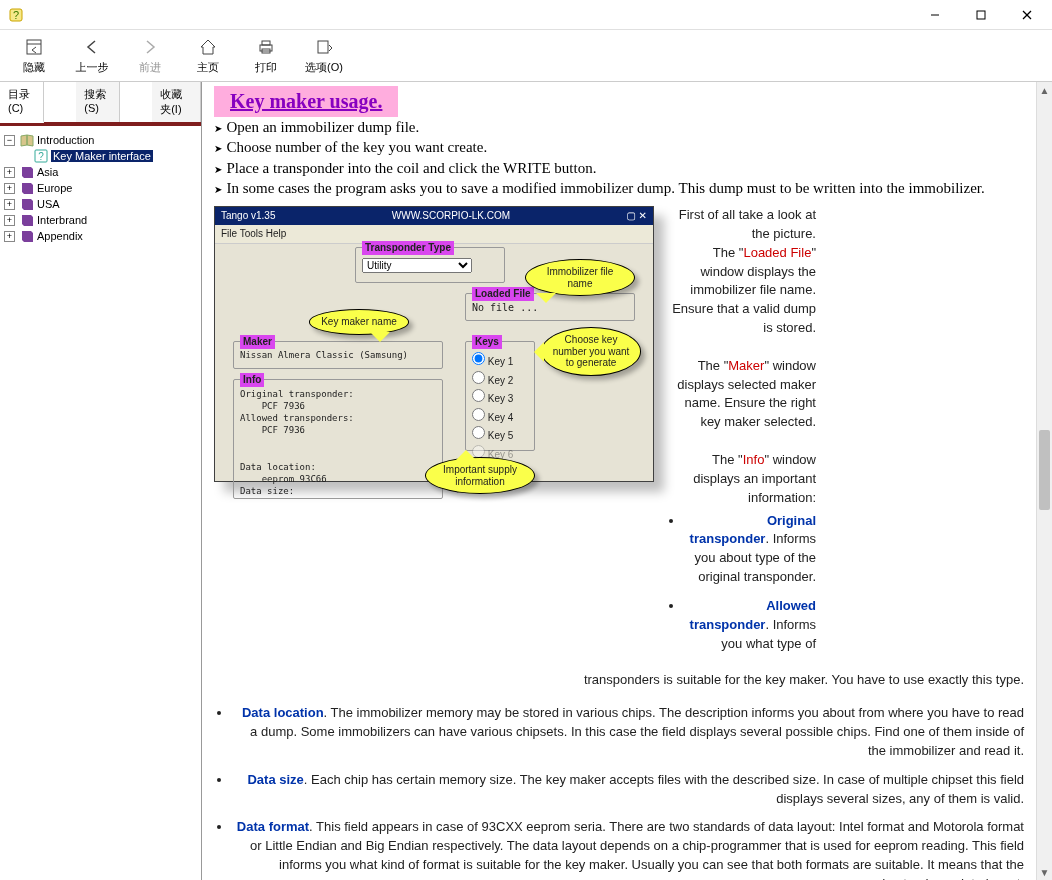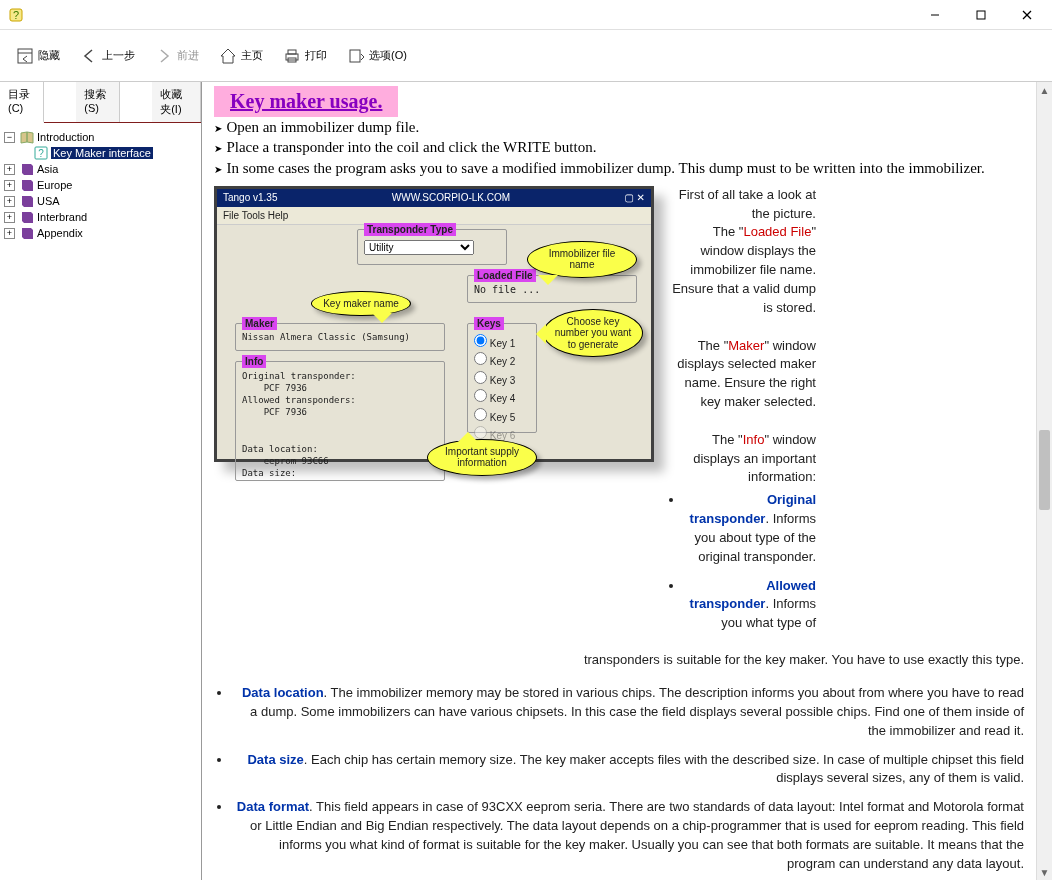--- a/index.html
+++ b/index.html
@@ -5,28 +5,28 @@
 * { margin: 0; padding: 0; box-sizing: border-box; }
 body { font-family: "Segoe UI", Tahoma, sans-serif; font-size: 12px; background: #fff; width: 1052px; height: 880px; overflow: hidden; position: relative; }
 
 .titlebar { height: 30px; background: #fff; display: flex; align-items: center; justify-content: space-between; padding: 0 2px 0 8px; border-bottom: 1px solid #e0e0e0; }
 .titlebar-left { display: flex; align-items: center; gap: 6px; }
 .titlebar-icon { width: 16px; height: 16px; display: inline-flex; align-items: center; justify-content: center; }
 .titlebar-controls { display: flex; }
 .titlebar-btn { width: 46px; height: 30px; display: flex; align-items: center; justify-content: center; background: transparent; border: none; cursor: pointer; }
 
 .toolbar { height: 52px; display: flex; align-items: center; gap: 18px; padding: 4px 14px; border-bottom: 1px solid #ccc; }
-.tool { display: flex; flex-direction: row; align-items: center; gap: 2px; cursor: pointer; min-width: 40px; }
+.tool { display: flex; flex-direction: column; align-items: center; gap: 2px; cursor: pointer; min-width: 40px; }
 .tool.disabled { opacity: .45; cursor: default; }
 .tool-icon { width: 22px; height: 22px; display: flex; align-items: center; justify-content: center; }
 .tool-label { font-size: 11px; }
 
 .main { display: flex; height: calc(100% - 82px); }
 .sidebar { width: 202px; border-right: 1px solid #999; display: flex; flex-direction: column; background: #fff; }
-.tabs { display: flex; border-bottom: 1px solid #7f1d1d; gap: 32px; }
+.tabs { display: flex; border-bottom: 4px solid #7f1d1d; gap: 32px; }
 .tab { padding: 5px 8px; font-size: 11px; border-right: 1px solid #ccc; cursor: pointer; background: #f4f4f4; }
 .tab.active { background: #fff; border-bottom: 2px solid #fff; margin-bottom: -1px; }
 .tree { flex: 1; padding: 6px 4px; font-size: 11px; overflow: auto; }
 .tree-item { display: flex; align-items: center; gap: 3px; padding: 1px 0; white-space: nowrap; }
 .tree-item .expand { width: 11px; height: 11px; border: 1px solid #888; display: inline-flex; align-items: center; justify-content: center; font-size: 9px; line-height: 1; cursor: pointer; margin-right: 2px; }
 .tree-item .ticon { width: 14px; height: 14px; display: inline-flex; align-items: center; justify-content: center; }
 .tree-item.selected .lbl { background: #0a246a; color: #fff; padding: 0 2px; }
 .book { fill: #7b3f9c; }
 
 .content { flex: 1; position: relative; }
@@ -38,21 +38,21 @@
 
 .h-pink { background: #ffadde; color: #8700c0; font-family: "Times New Roman", serif; font-size: 20px; font-weight: bold; text-decoration: underline; padding: 2px 16px; display: inline-block; }
 .arrow-bullet::before { content: "➤"; font-size: 10px; margin-right: 4px; color: #000; }
 .sans { font-family: Tahoma, Arial, sans-serif; font-size: 13px; line-height: 1.45; color: #222; text-align: right; }
 .term { color: #0033aa; font-weight: bold; font-family: Tahoma, Arial, sans-serif; }
 .redtxt { color: #c00; }
 ul.dot { list-style: disc; margin-left: 18px; }
 ul.dot li { margin-bottom: 10px; }
 
 .illus-wrap { display: flex; gap: 12px; margin: 8px 0 8px 0; align-items: flex-start; }
-.illus { width: 440px; height: 276px; border: 3px solid #404040; background: #e6e3d5; position: relative; font-family: Tahoma, sans-serif; font-size: 10px; color: #222; box-shadow: 10px 10px 10px rgba(0,0,0,.25); flex-shrink: 0; }
+.illus { width: 440px; height: 276px; border: 1px solid #404040; background: #e6e3d5; position: relative; font-family: Tahoma, sans-serif; font-size: 10px; color: #222; box-shadow: 10px 10px 10px rgba(0,0,0,.25); flex-shrink: 0; }
 .illus-titlebar { background: #0a246a; color: #fff; height: 18px; display: flex; align-items: center; padding: 0 6px; font-size: 10px; justify-content: space-between; }
 .illus-menu { padding: 2px 6px; font-size: 10px; background:#ece9d8; border-bottom:1px solid #ccc; }
 .groupbox { position: absolute; border: 1px solid #999; border-radius: 2px; }
 .groupbox .gl { position: absolute; top: -7px; left: 6px; background: #d946ef; padding: 0 3px; font-size: 10px; font-weight: bold; }
 .callout { position: absolute; background: #faff4a; border: 1px solid #000; border-radius: 50%; padding: 6px 10px; font-size: 10px; line-height: 1.15; text-align: center; z-index: 5; box-shadow: 4px 4px 5px rgba(0,0,0,.3); }
 .callout::after { content:""; position:absolute; width:0; height:0; border:10px solid transparent; }
 .co1::after { border-top-color:#faff4a; bottom:-18px; left:10px; }
 .co2::after { border-top-color:#faff4a; bottom:-18px; right:18px; }
 .co3::after { border-right-color:#faff4a; left:-18px; top:30%; }
 .co4::after { border-bottom-color:#faff4a; top:-18px; left:30px; }
@@ -220,20 +220,21 @@
         <span class="lbl">Appendix</span>
       </div>
     </div>
   </div>
 
   <div class="content">
     <div class="content-scroll">
 
       <div><span class="h-pink">Key maker usage.</span></div>
       <div class="arrow-bullet">Open an immobilizer dump file.</div>
+      <div class="arrow-bullet">Choose number of the key you want create.</div>
       <div class="arrow-bullet">Place a transponder into the coil and click the WRITE button.</div>
       <div class="arrow-bullet">In some cases the program asks you to save a modified immobilizer dump. This dump must to be written into the immobilizer.</div>
 
       <div class="illus-wrap">
 
         <div class="illus">
           <div class="illus-titlebar">
             <span>Tango   v1.35</span>
             <span>WWW.SCORPIO-LK.COM</span>
             <span>▢ ✕</span>

